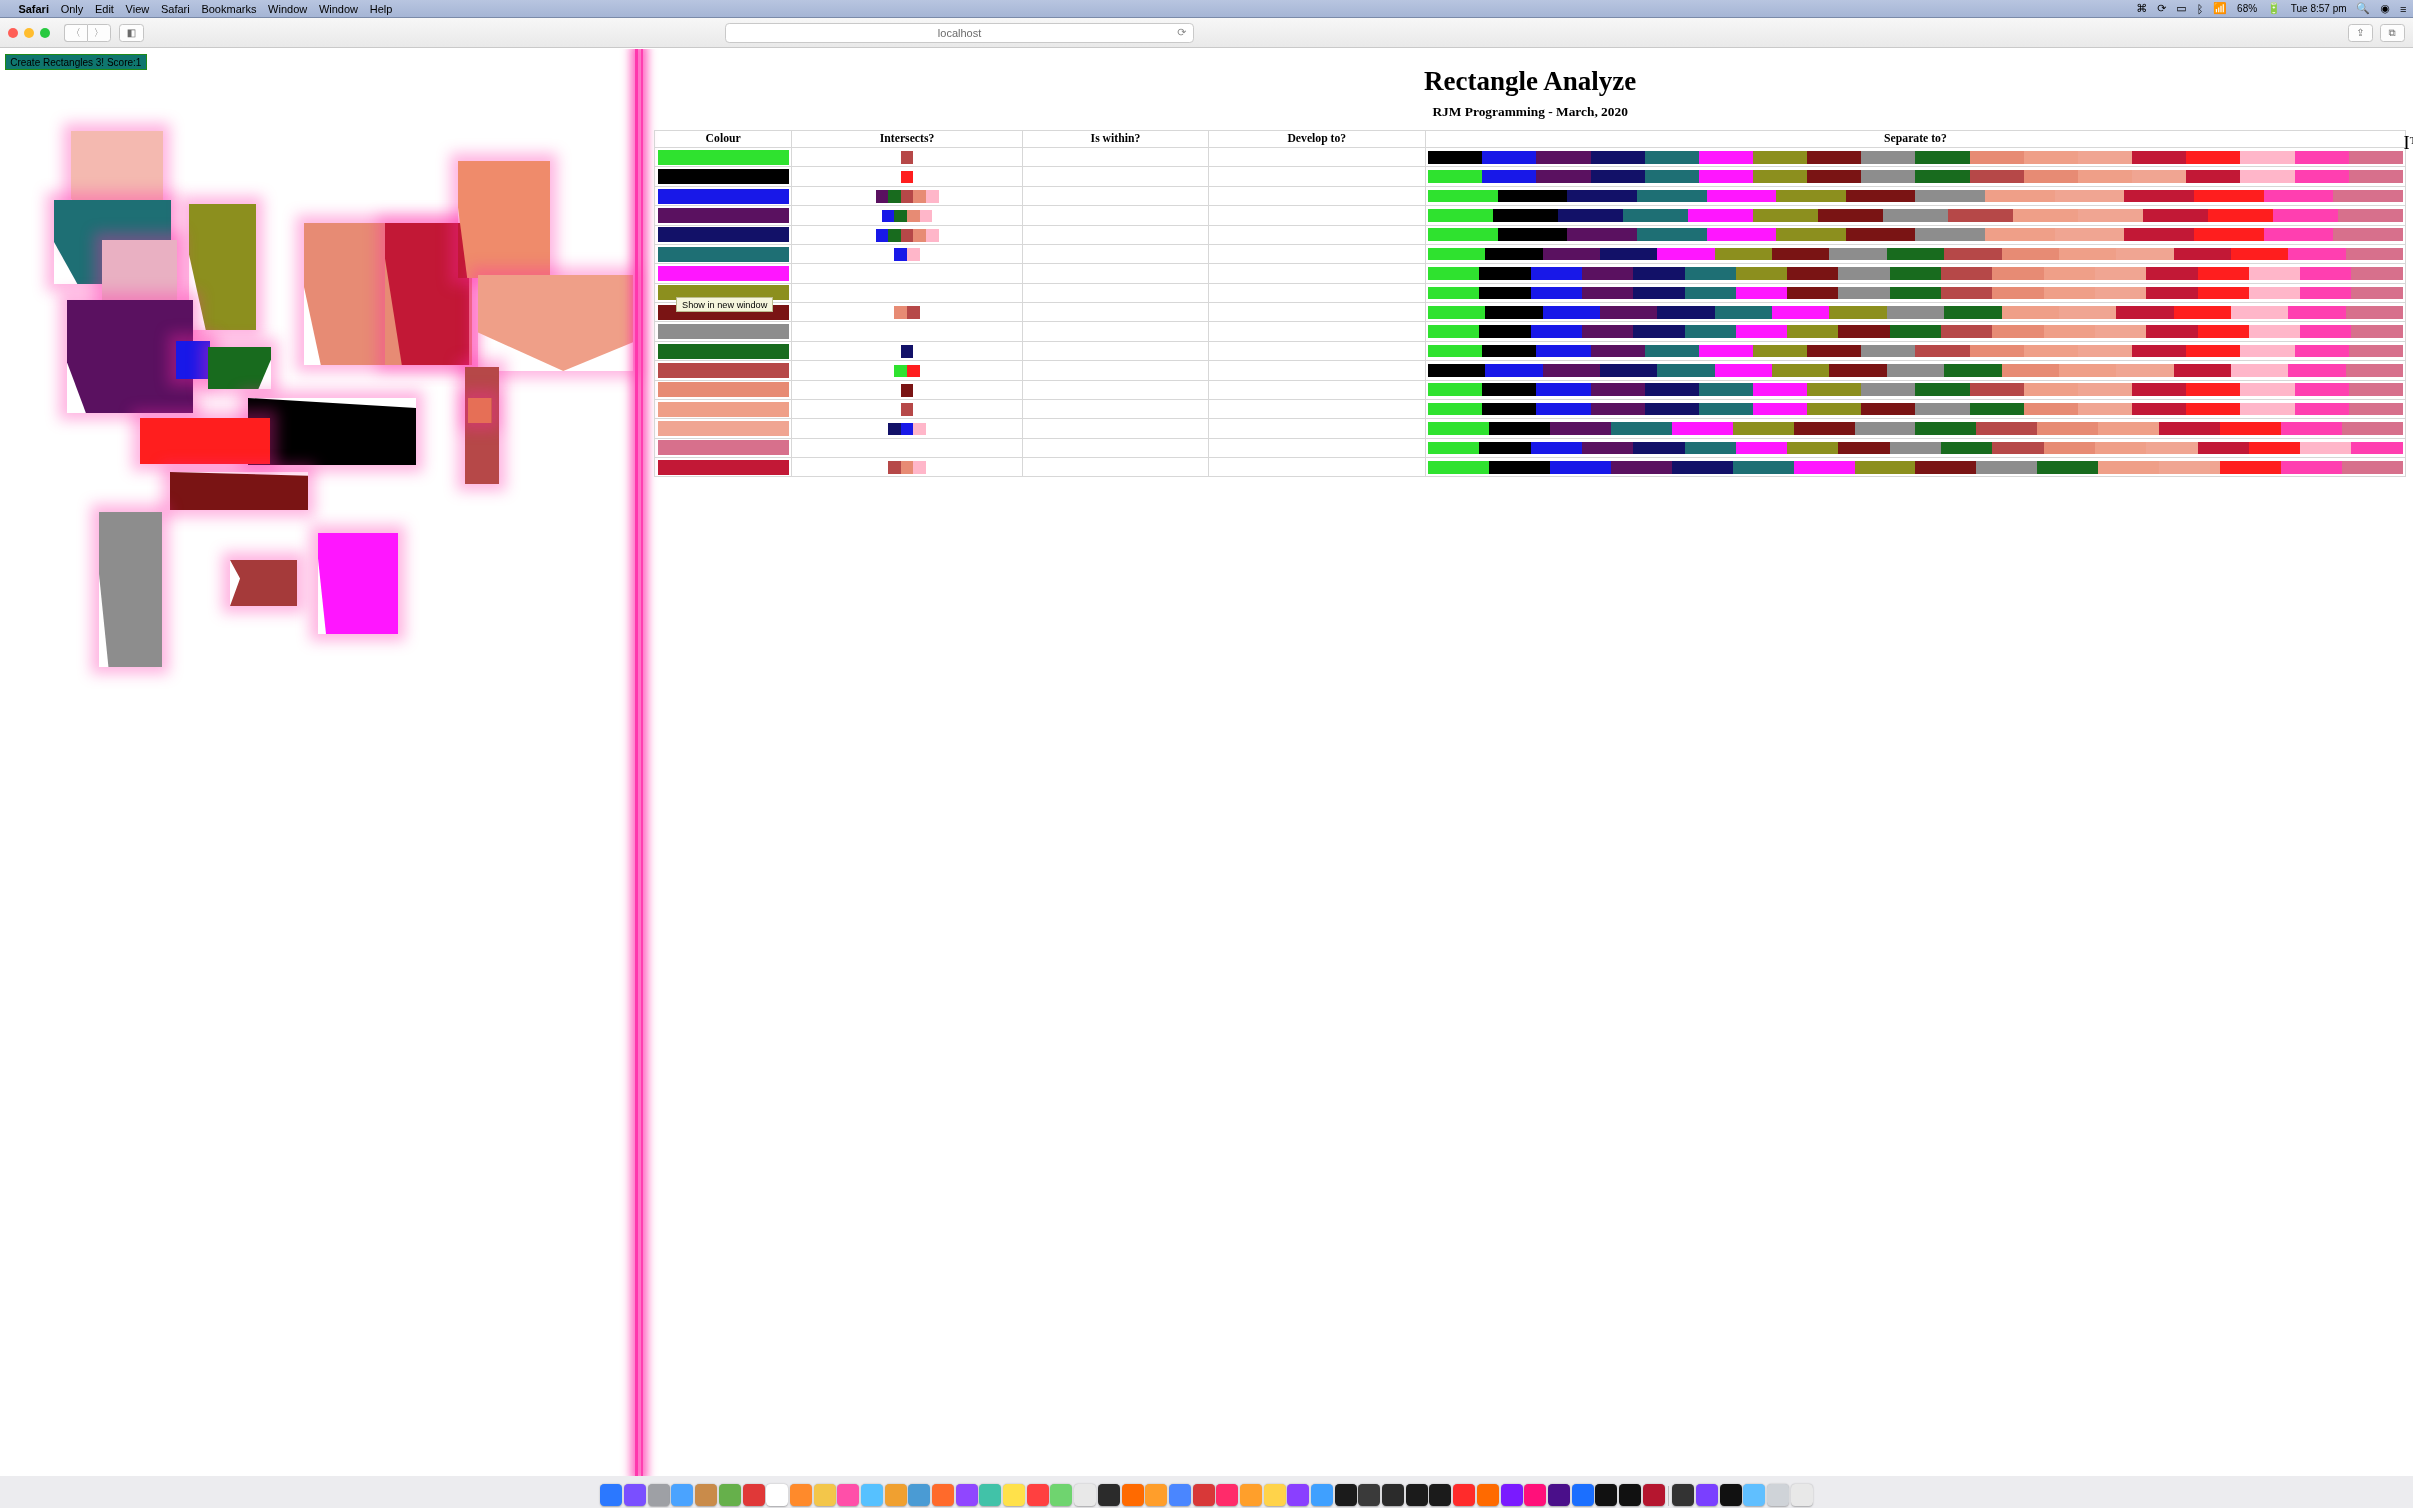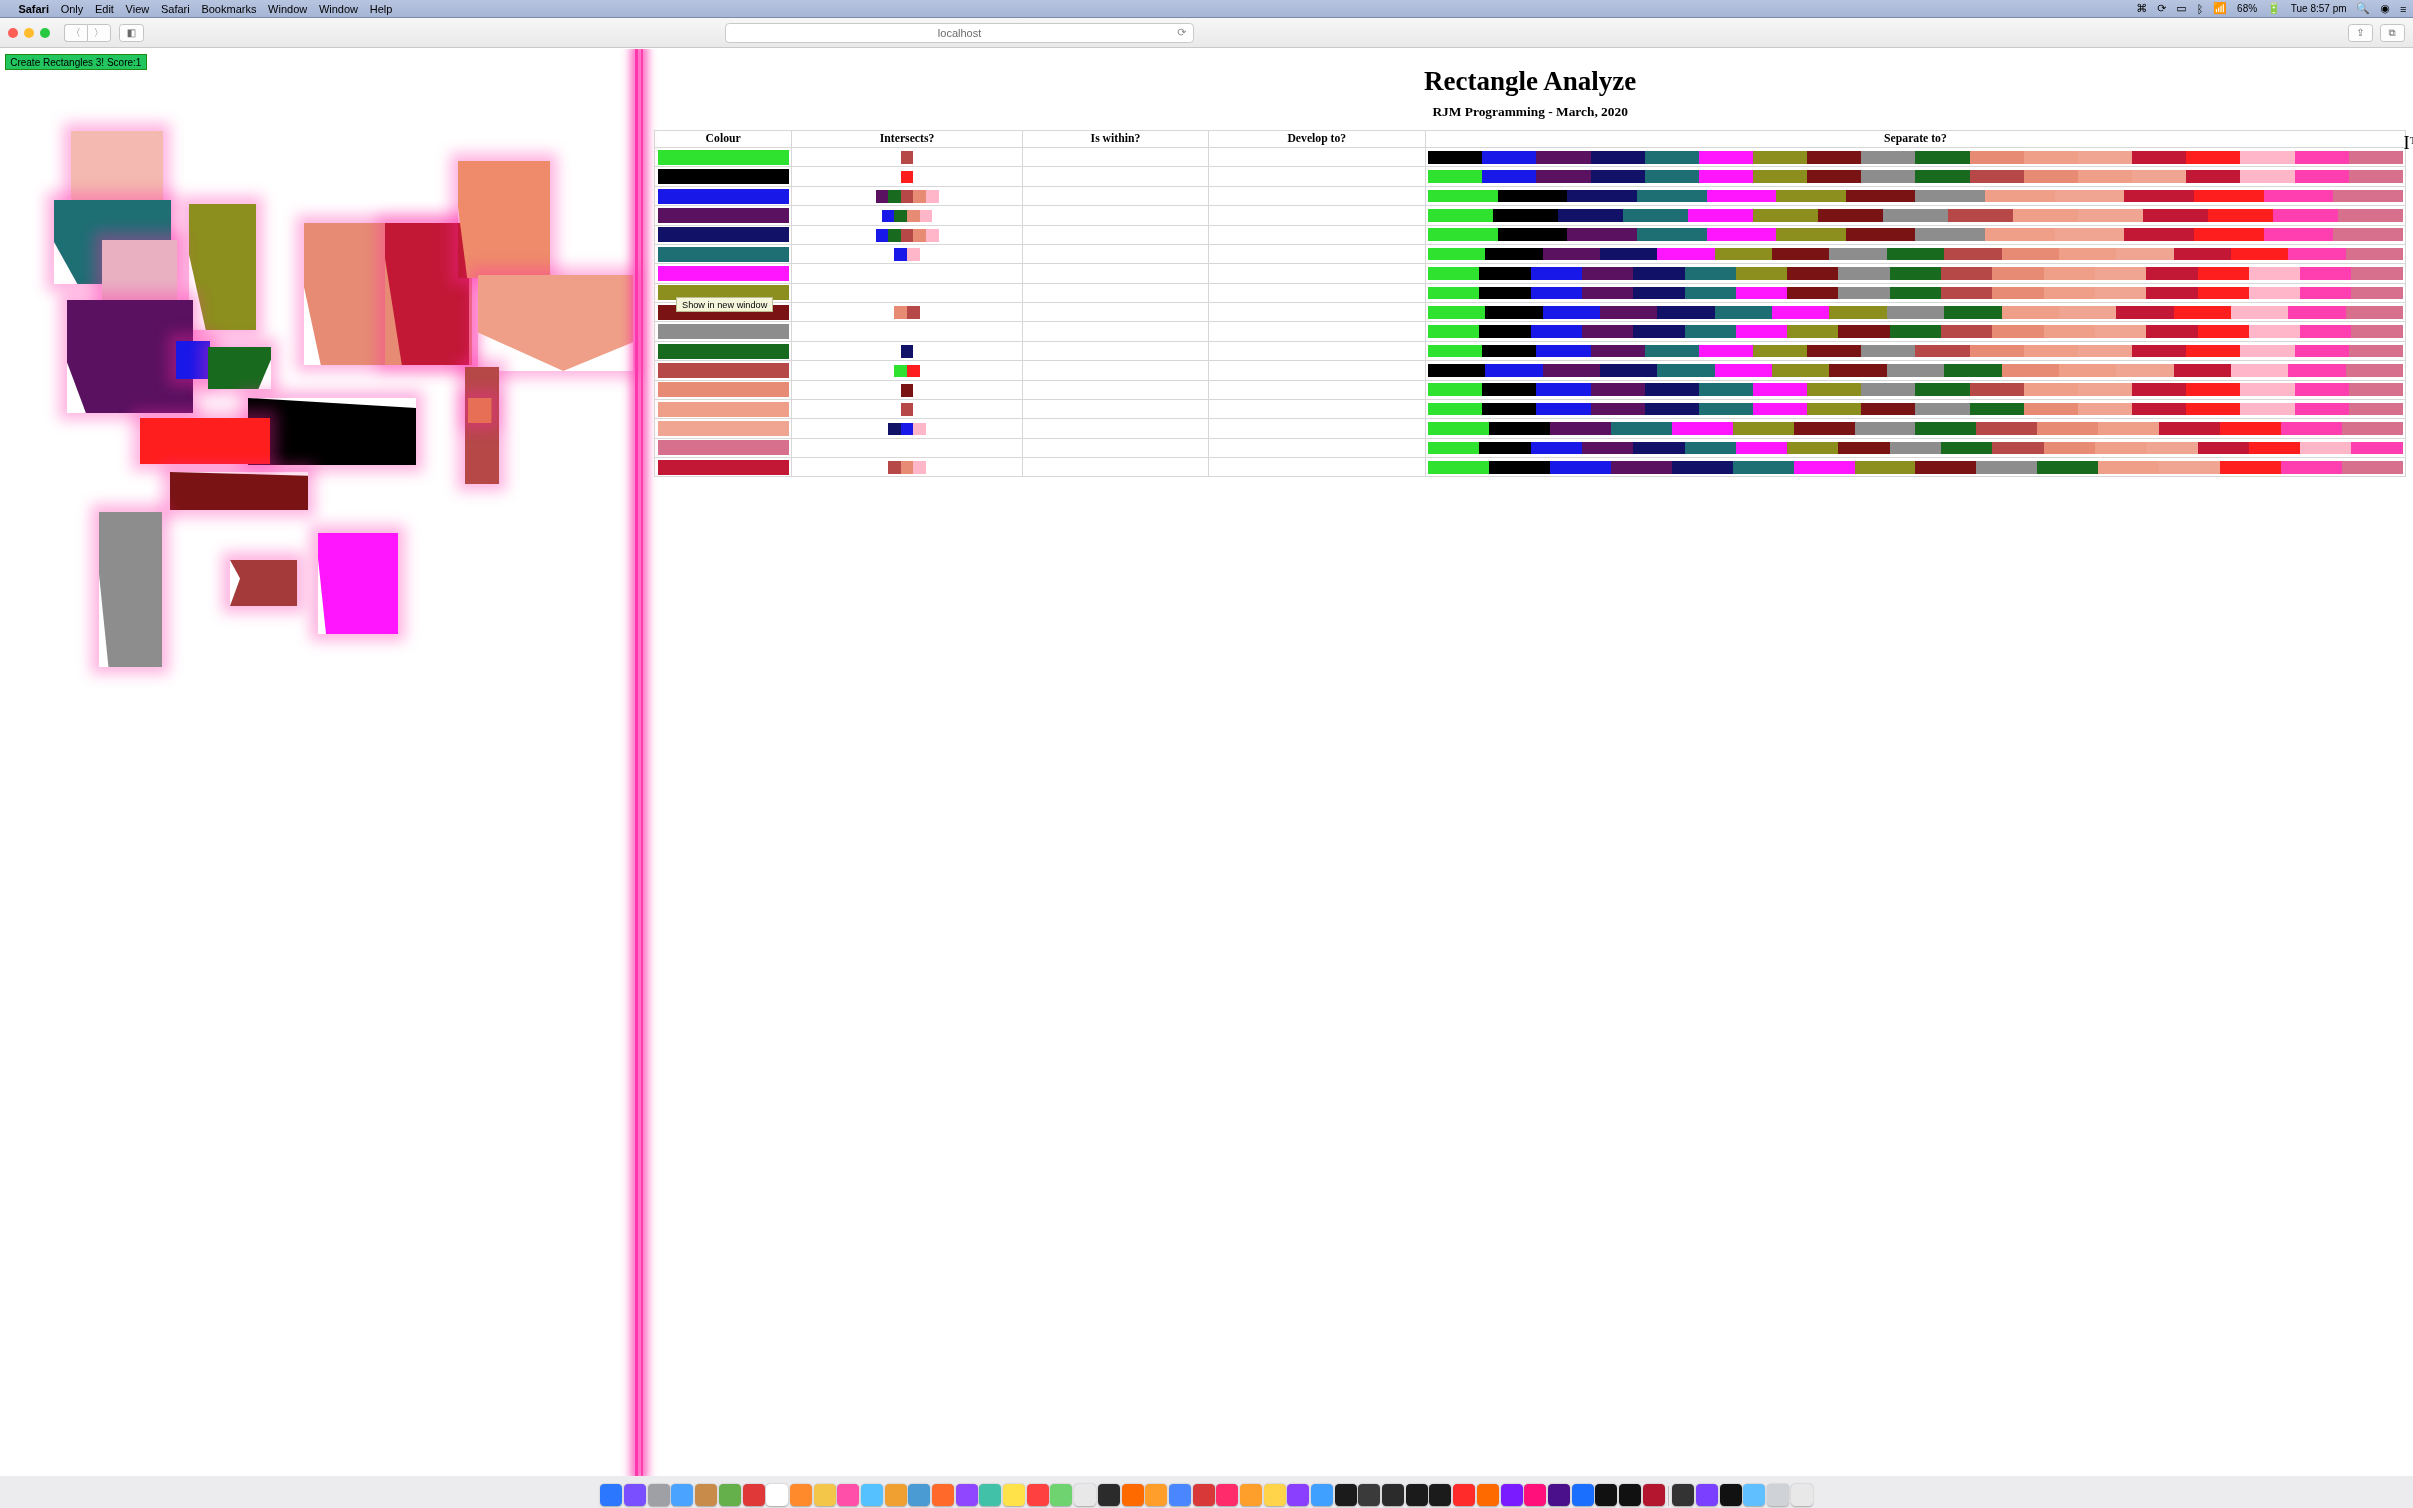--- a/index.html
+++ b/index.html
@@ -31,21 +31,21 @@
   .navbtn:last-child{border-radius:0 3.4px 3.4px 0;}
   .sidebtn { width:25px; height:18.4px; border:0.8px solid #c4c4c4; background:#fdfdfd; border-radius:3.4px; display:flex; align-items:center; justify-content:center; color:#6b6b6b; font-size:10px;}
   .urlbar { flex:1; max-width:469px; margin:0 auto; height:20px; border:0.8px solid #c9c9c9; border-radius:4.2px; background:#fff; display:flex; align-items:center; justify-content:center; font-size:11px; color:#6b6b6b; position:relative;}
   .urlbar .reload{ position:absolute; right:6.7px; color:#888; font-size:11px;}
   .toolright { margin-left:auto; display:flex; gap:6.7px;}
   .newtab { position:absolute; right:0; top:49px; width:18.4px; height:18.4px; background:#d8d8d8; border-left:0.8px solid #bbb; border-bottom:0.8px solid #bbb; display:flex; align-items:center; justify-content:center; color:#555; font-size:11.7px;}
   
   
   .page { position:absolute; top:49px; left:0; right:0; bottom:32px; overflow:hidden; background:#fff;}
   
-  .scorebtn { position:absolute; top:5px; left:5px; background:#22c55e; border:0.8px solid #1f8a17; font-size:10px; padding:1.7px 4.2px; color:#000;}
+  .scorebtn { position:absolute; top:5px; left:5px; background:#0f766e; border:0.8px solid #1f8a17; font-size:10px; padding:1.7px 4.2px; color:#000;}
   
   .canvas { position:absolute; left:0; top:0; width:645px; height:100%; }
   .divider { position:absolute; left:635px; top:0; width:8.4px; height:100%; }
   .divider::before,.divider::after{content:"";position:absolute;top:0;bottom:0;width:2.5px;background:#ff3fb0; box-shadow:0 0 10px 5px rgba(255,40,170,.55);}
   .divider::before{left:0;} .divider::after{right:0;}
   
   .shape { position:absolute; box-shadow:0 0 13.4px 8.4px rgba(255,40,170,.35); }
   
   .rightpanel { position:absolute; left:654px; right:6.7px; top:17px; bottom:0; overflow:hidden; font-family: "Times New Roman", serif;}
   .rightpanel h1 { font-size:27px; font-weight:bold; text-align:center;}

